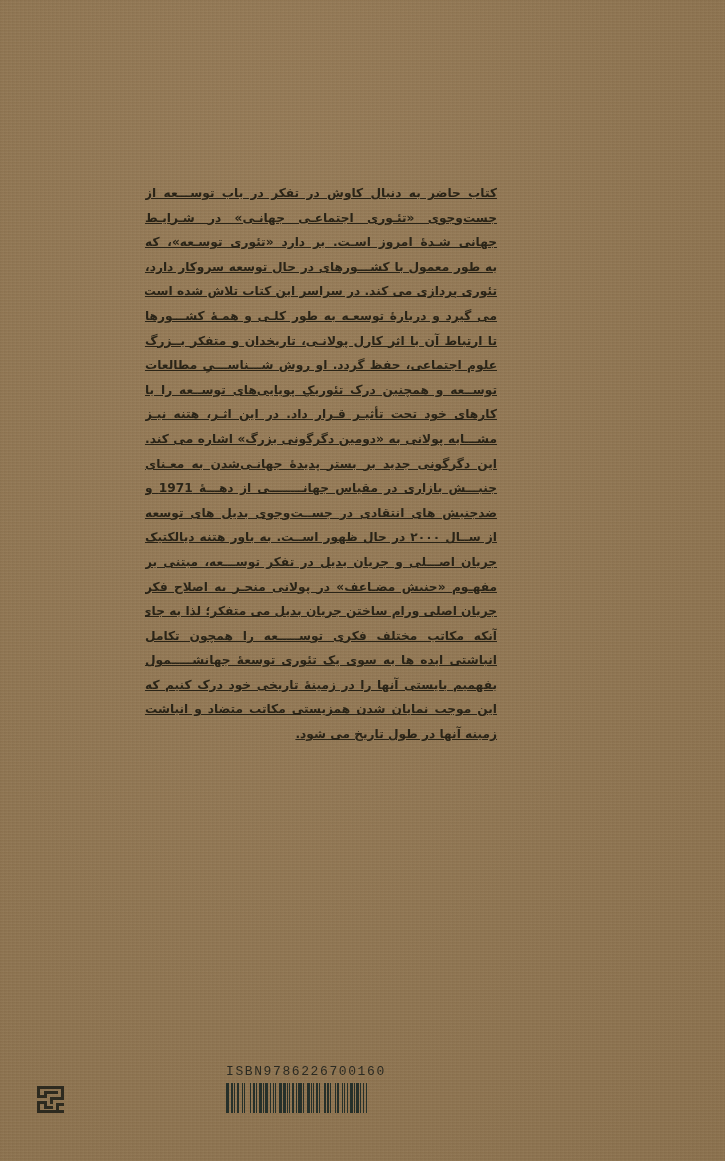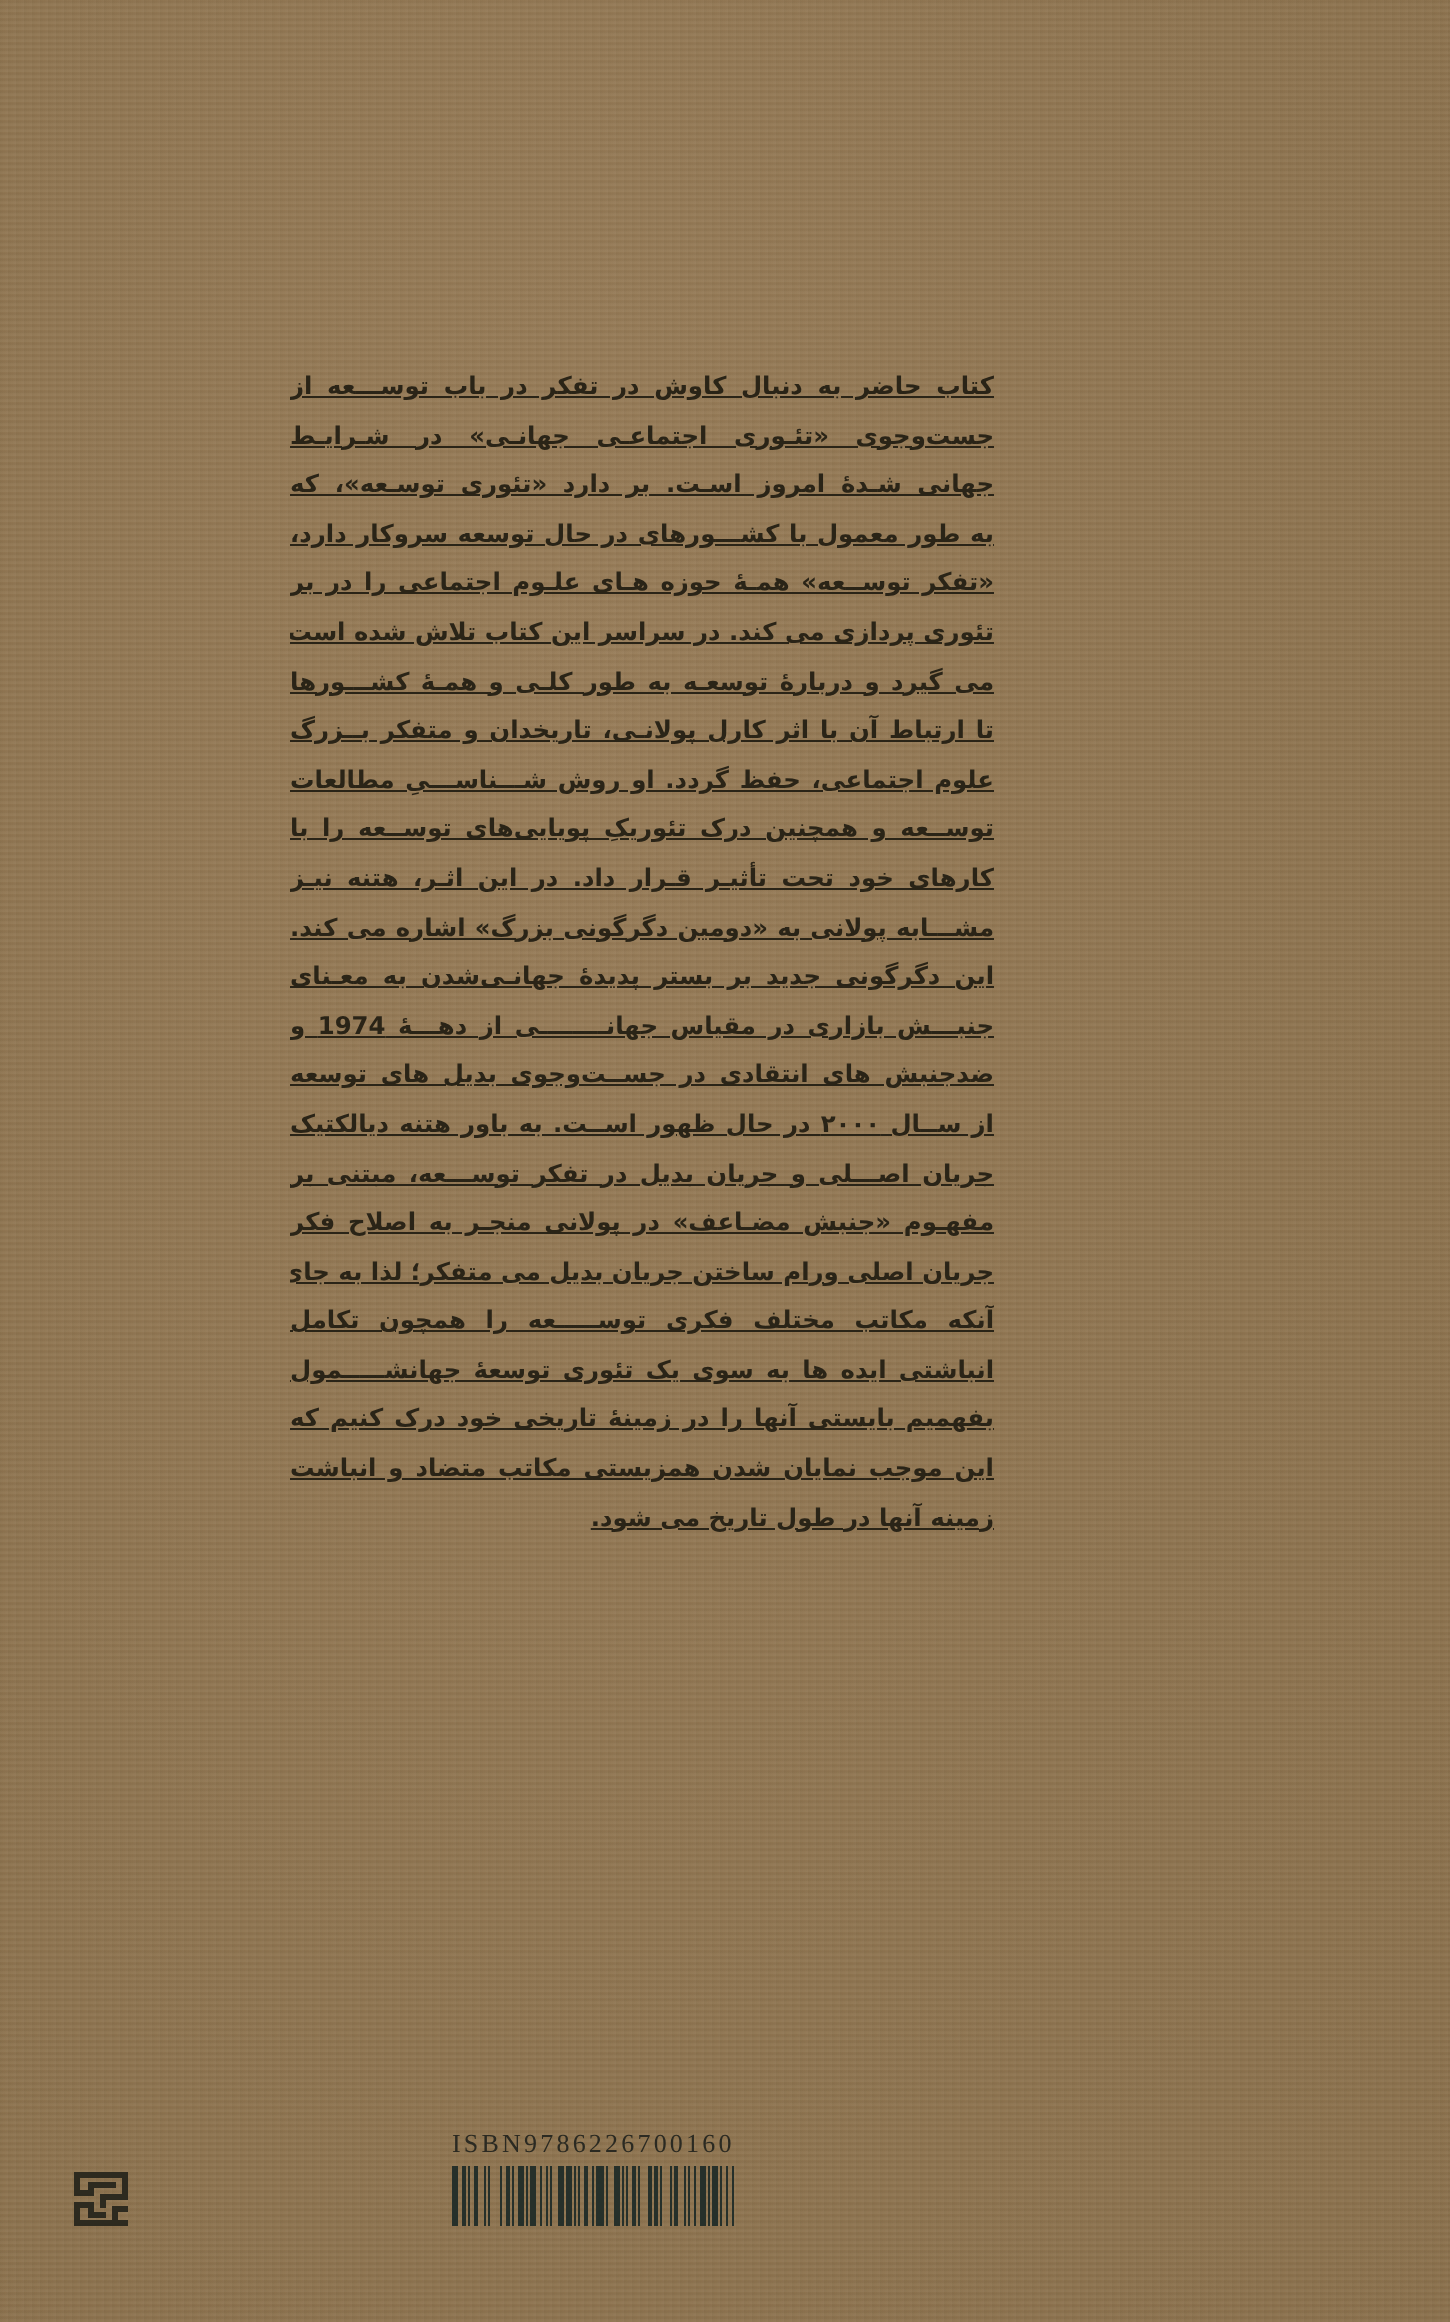--- a/index.html
+++ b/index.html
@@ -44,21 +44,21 @@
     .blurb .line.last {
       text-align-last: right;
     }
     .isbn-block {
       position: absolute;
       left: 226px;
       top: 1064px;
       width: 196px;
     }
     .isbn-text {
-      font-family: Liberation Serif, serif;
+      font-family: Liberation Mono, monospace;
       font-size: 13px;
       letter-spacing: 1.6px;
       color: #2b2a22;
       line-height: 16px;
       white-space: nowrap;
     }
     .barcode {
       margin-top: 3px;
       height: 30px;
       display: flex;
@@ -81,30 +81,29 @@
     }
   </style>
 </head>
 <body>
 
 <div class="blurb">
   <span class="line">کتاب حاضر به دنبال کاوش در تفکر در باب توســـعه از</span>
   <span class="line">جست‌وجوی «تئـوری اجتماعـی جهانـی» در شـرایـط</span>
   <span class="line">جهانی شـدهٔ امروز اسـت. بر دارد «تئوری توسـعه»، که</span>
   <span class="line">به طور معمول با کشـــورهای در حال توسعه سروکار دارد،</span>
-  <span class="line">«تفکر توســعه» همـهٔ حوزه هـای علـوم اجتماعی را در بر</span>
   <span class="line">تئوری پردازی می کند. در سراسر این کتاب تلاش شده است</span>
   <span class="line">می گیرد و دربارهٔ توسعـه به طور کلـی و همـهٔ کشـــورها</span>
   <span class="line">تا ارتباط آن با اثر کارل پولانـی، تاریخدان و متفکر بــزرگ</span>
   <span class="line">علوم اجتماعی، حفظ گردد. او روش شـــناســـیِ مطالعات</span>
   <span class="line">توســعه و همچنین درک تئوریکِ پویایی‌های توســعه را با</span>
   <span class="line">کارهای خود تحت تأثیـر قـرار داد. در این اثـر، هتنه نیـز</span>
   <span class="line">مشـــابه پولانی به «دومین دگرگونی بزرگ» اشاره می کند.</span>
   <span class="line">این دگرگونی جدید بر بستر پدیدهٔ جهانـی‌شدن به معـنای</span>
-  <span class="line">جنبـــش بازاری در مقیاس جهانــــــــی از دهـــهٔ 1974 و</span>
+  <span class="line">جنبـــش بازاری در مقیاس جهانــــــــی از دهـــهٔ 1971 و</span>
   <span class="line">ضدجنبش های انتقادی در جســت‌وجوی بدیل های توسعه</span>
   <span class="line">از ســال ۲۰۰۰ در حال ظهور اســت. به باور هتنه دیالکتیک</span>
   <span class="line">جریان اصـــلی و جریان بدیل در تفکر توســـعه، مبتنی بر</span>
   <span class="line">مفهـوم «جنبش مضـاعف» در پولانی منجـر به اصلاح فکر</span>
   <span class="line">جریان اصلی ورام ساختن جریان بدیل می متفکر؛ لذا به جای</span>
   <span class="line">آنکه مکاتب مختلف فکری توســـــعه را همچون تکامل</span>
   <span class="line">انباشتی ایده ها به سوی یک تئوری توسعهٔ جهانشـــــمول</span>
   <span class="line">بفهمیم بایستی آنها را در زمینهٔ تاریخی خود درک کنیم که</span>
   <span class="line">این موجب نمایان شدن همزیستی مکاتب متضاد و انباشت</span>
   <span class="line last">زمینه آنها در طول تاریخ می شود.</span>

